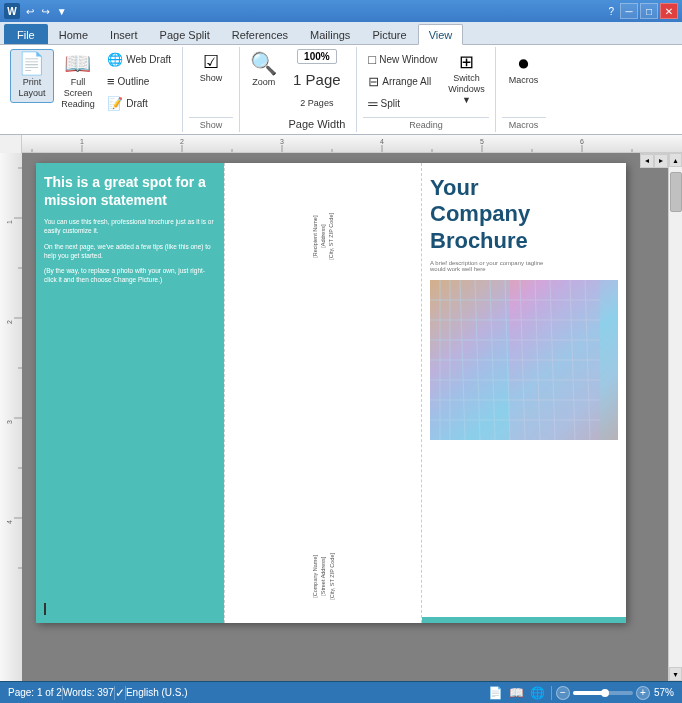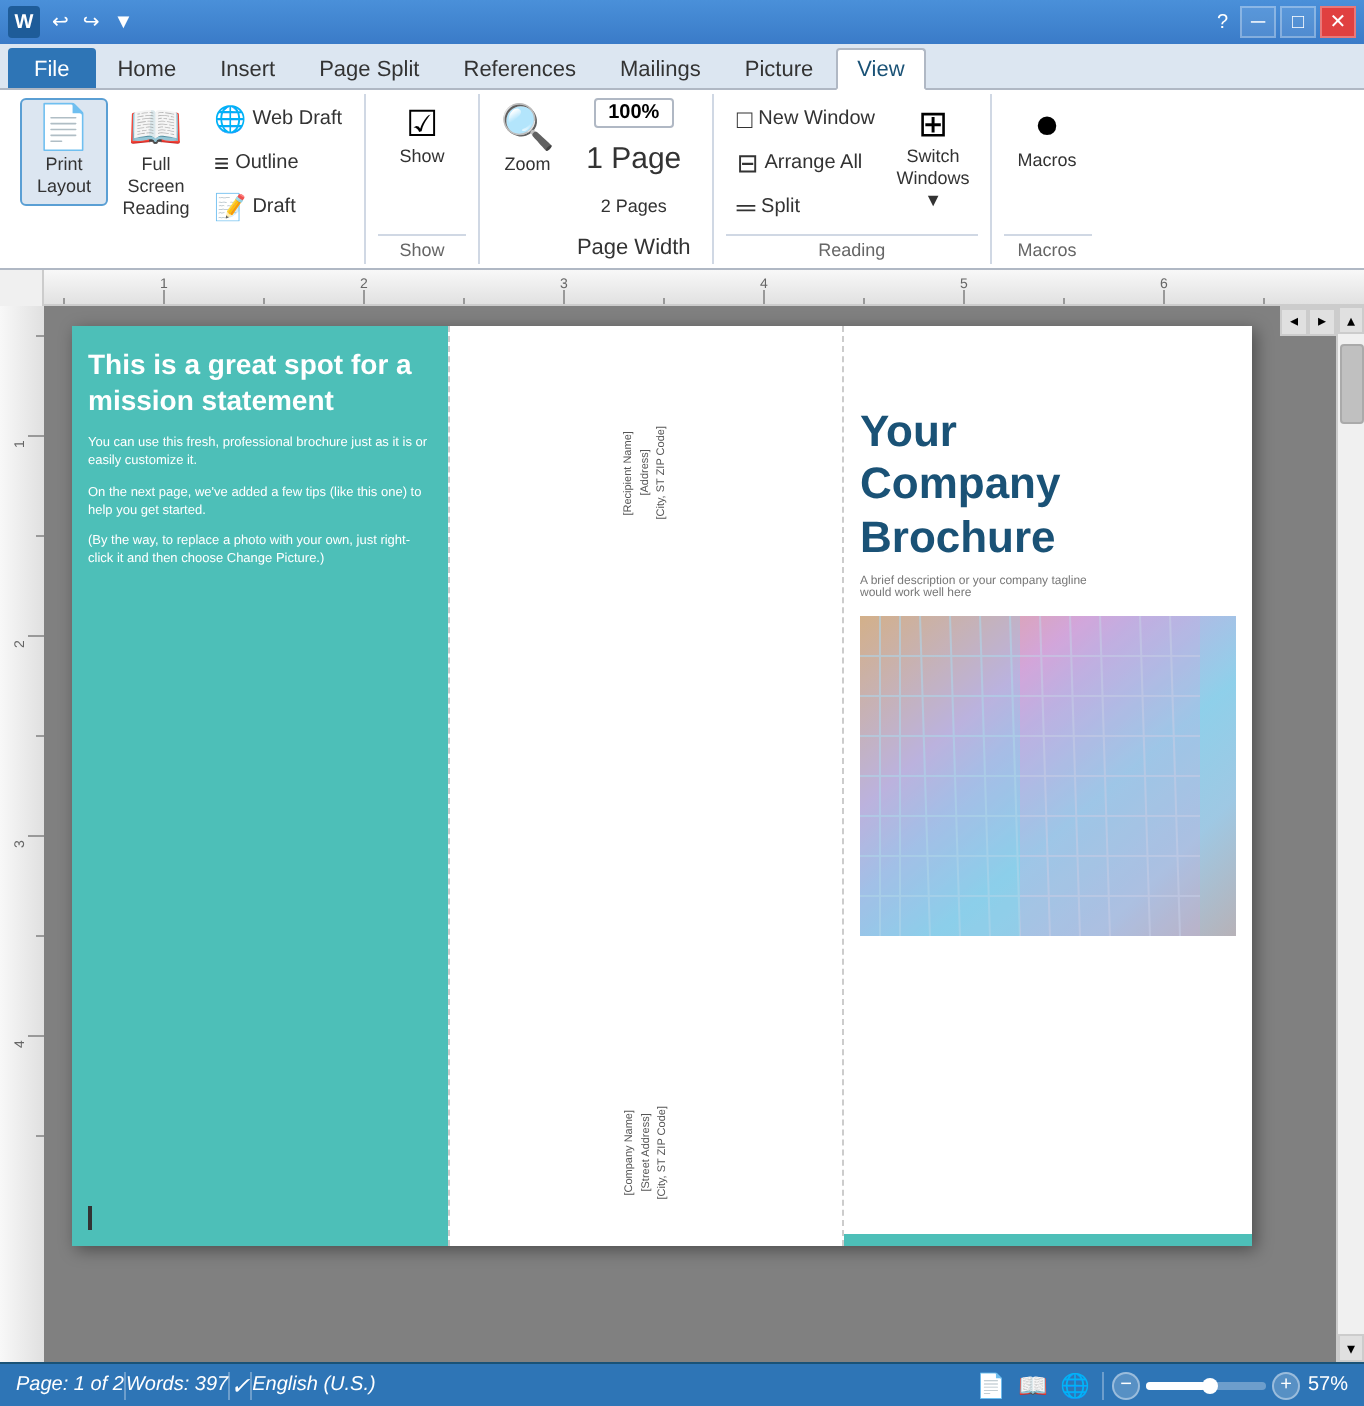--- a/index.html
+++ b/index.html
@@ -213,21 +213,21 @@
     }
 
     
     .brochure-panel {
       flex: 1;
       padding: 8px;
       border-right: 1px dashed #ccc;
       position: relative;
       overflow: hidden;
     }
-    .brochure-panel:last-child { border-right: none; margin-top: 28px; }
+    .brochure-panel:last-child { border-right: none; }
 
     
     .panel-teal-block {
       background: #4dbfb8;
       padding: 10px 8px;
       height: 100%;
       display: flex;
       flex-direction: column;
     }
     .mission-title {
@@ -279,21 +279,21 @@
       height: 22px;
       background: #2e75b6;
       display: flex;
       align-items: center;
       padding: 0 8px;
       gap: 10px;
       color: white;
       font-size: 10px;
       border-top: 1px solid #1a5276;
     }
-    .status-left { display: flex; align-items: center; gap: 0; flex: 1; font-style: italic; }
+    .status-left { display: flex; align-items: center; gap: 0; flex: 1; }
     .status-right { display: flex; align-items: center; gap: 4px; }
     .status-sep { width: 1px; height: 14px; background: rgba(255,255,255,0.3); }
     .zoom-slider { display: flex; align-items: center; gap: 3px; }
     .zoom-minus, .zoom-plus { width: 14px; height: 14px; background: rgba(255,255,255,0.2); border: 1px solid rgba(255,255,255,0.4); border-radius: 50%; display: flex; align-items: center; justify-content: center; font-size: 10px; cursor: pointer; color: white; }
     .zoom-track { width: 60px; height: 4px; background: rgba(255,255,255,0.3); border-radius: 2px; position: relative; }
     .zoom-fill { width: 30px; height: 4px; background: white; border-radius: 2px; }
     .zoom-handle { width: 8px; height: 8px; background: white; border-radius: 50%; position: absolute; top: -2px; left: 28px; cursor: pointer; }
     .view-icons { display: flex; gap: 2px; }
     .view-icon { font-size: 12px; color: white; cursor: pointer; padding: 1px 2px; }
 

